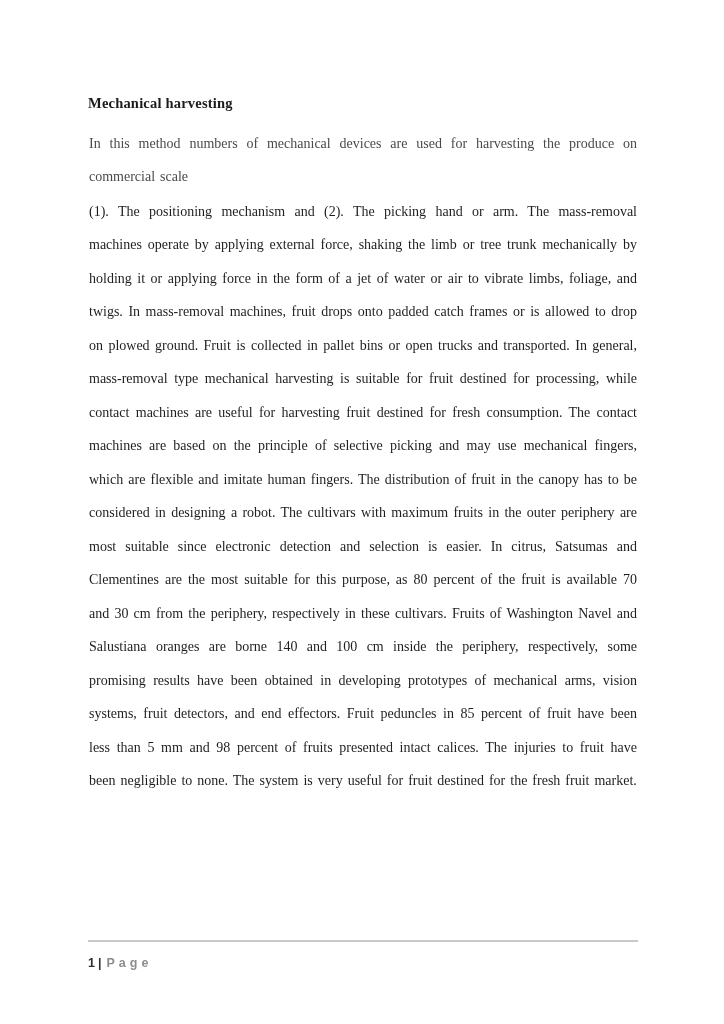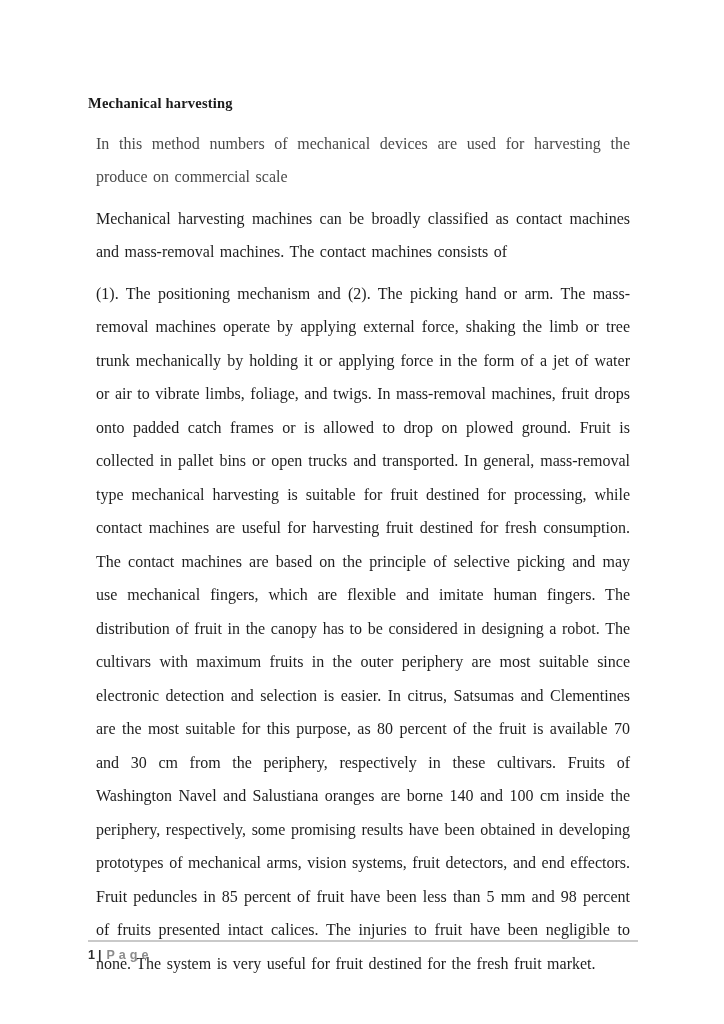--- a/index.html
+++ b/index.html
@@ -26,44 +26,44 @@
     font-weight: 700;
     color: #1b1b1b;
     line-height: 33.5px;
     margin: 0;
     letter-spacing: 0.2px;
   }
   .heading.citrus {
     margin-top: 4px;
   }
   .para {
-    font-size: 16px;
+    font-size: 14px;
     color: #1e1e1e;
     line-height: 33.5px;
-    margin: 8px;
+    margin: 1px;
     text-align: justify;
     word-spacing: 1.5px;
   }
   .para.intro {
     color: #4a4a4a;
     margin-top: 6px;
   }
   .para.classification {
     margin-top: 6px;
   }
   .para.detail {
     margin-top: 0;
   }
   .footer {
     position: absolute;
     left: 88px;
     top: 940px;
     width: 550px;
     border-top: 2px solid #c9c9c9;
-    padding-top: 6px;
+    padding-top: 14px;
     font-family: "Liberation Sans", sans-serif;
     font-size: 12.5px;
     font-weight: 700;
     color: #2e2e2e;
   }
   .footer .page-num {
     color: #2e2e2e;
   }
   .footer .sep {
     color: #2e2e2e;
@@ -74,20 +74,19 @@
     letter-spacing: 4px;
   }
 </style>
 </head>
 <body>
 
 <div class="page">
   <div class="content">
     <h1 class="heading">Mechanical harvesting</h1>
     <p class="para intro">In this method numbers of mechanical devices are used for harvesting the produce on commercial scale</p>
-    <p class="para classification">Mechanical harvesting machines can be broadly classified as contact machines and mass-removal machines. The contact machines consists of</p>
     <p class="para detail">(1). The positioning mechanism and (2). The picking hand or arm. The mass-removal machines operate by applying external force, shaking the limb or tree trunk mechanically by holding it or applying force in the form of a jet of water or air to vibrate limbs, foliage, and twigs. In mass-removal machines, fruit drops onto padded catch frames or is allowed to drop on plowed ground. Fruit is collected in pallet bins or open trucks and transported. In general, mass-removal type mechanical harvesting is suitable for fruit destined for processing, while contact machines are useful for harvesting fruit destined for fresh consumption. The contact machines are based on the principle of selective picking and may use mechanical fingers, which are flexible and imitate human fingers. The distribution of fruit in the canopy has to be considered in designing a robot. The cultivars with maximum fruits in the outer periphery are most suitable since electronic detection and selection is easier. In citrus, Satsumas and Clementines are the most suitable for this purpose, as 80 percent of the fruit is available 70 and 30 cm from the periphery, respectively in these cultivars. Fruits of Washington Navel and Salustiana oranges are borne 140 and 100 cm inside the periphery, respectively, some promising results have been obtained in developing prototypes of mechanical arms, vision systems, fruit detectors, and end effectors. Fruit peduncles in 85 percent of fruit have been less than 5 mm and 98 percent of fruits presented intact calices. The injuries to fruit have been negligible to none. The system is very useful for fruit destined for the fresh fruit market.</p>
   </div>
 
   <div class="footer">
     <span class="page-num">1</span><span class="sep">|</span><span class="page-label">Page</span>
   </div>
 </div>
 
 </body></html>

